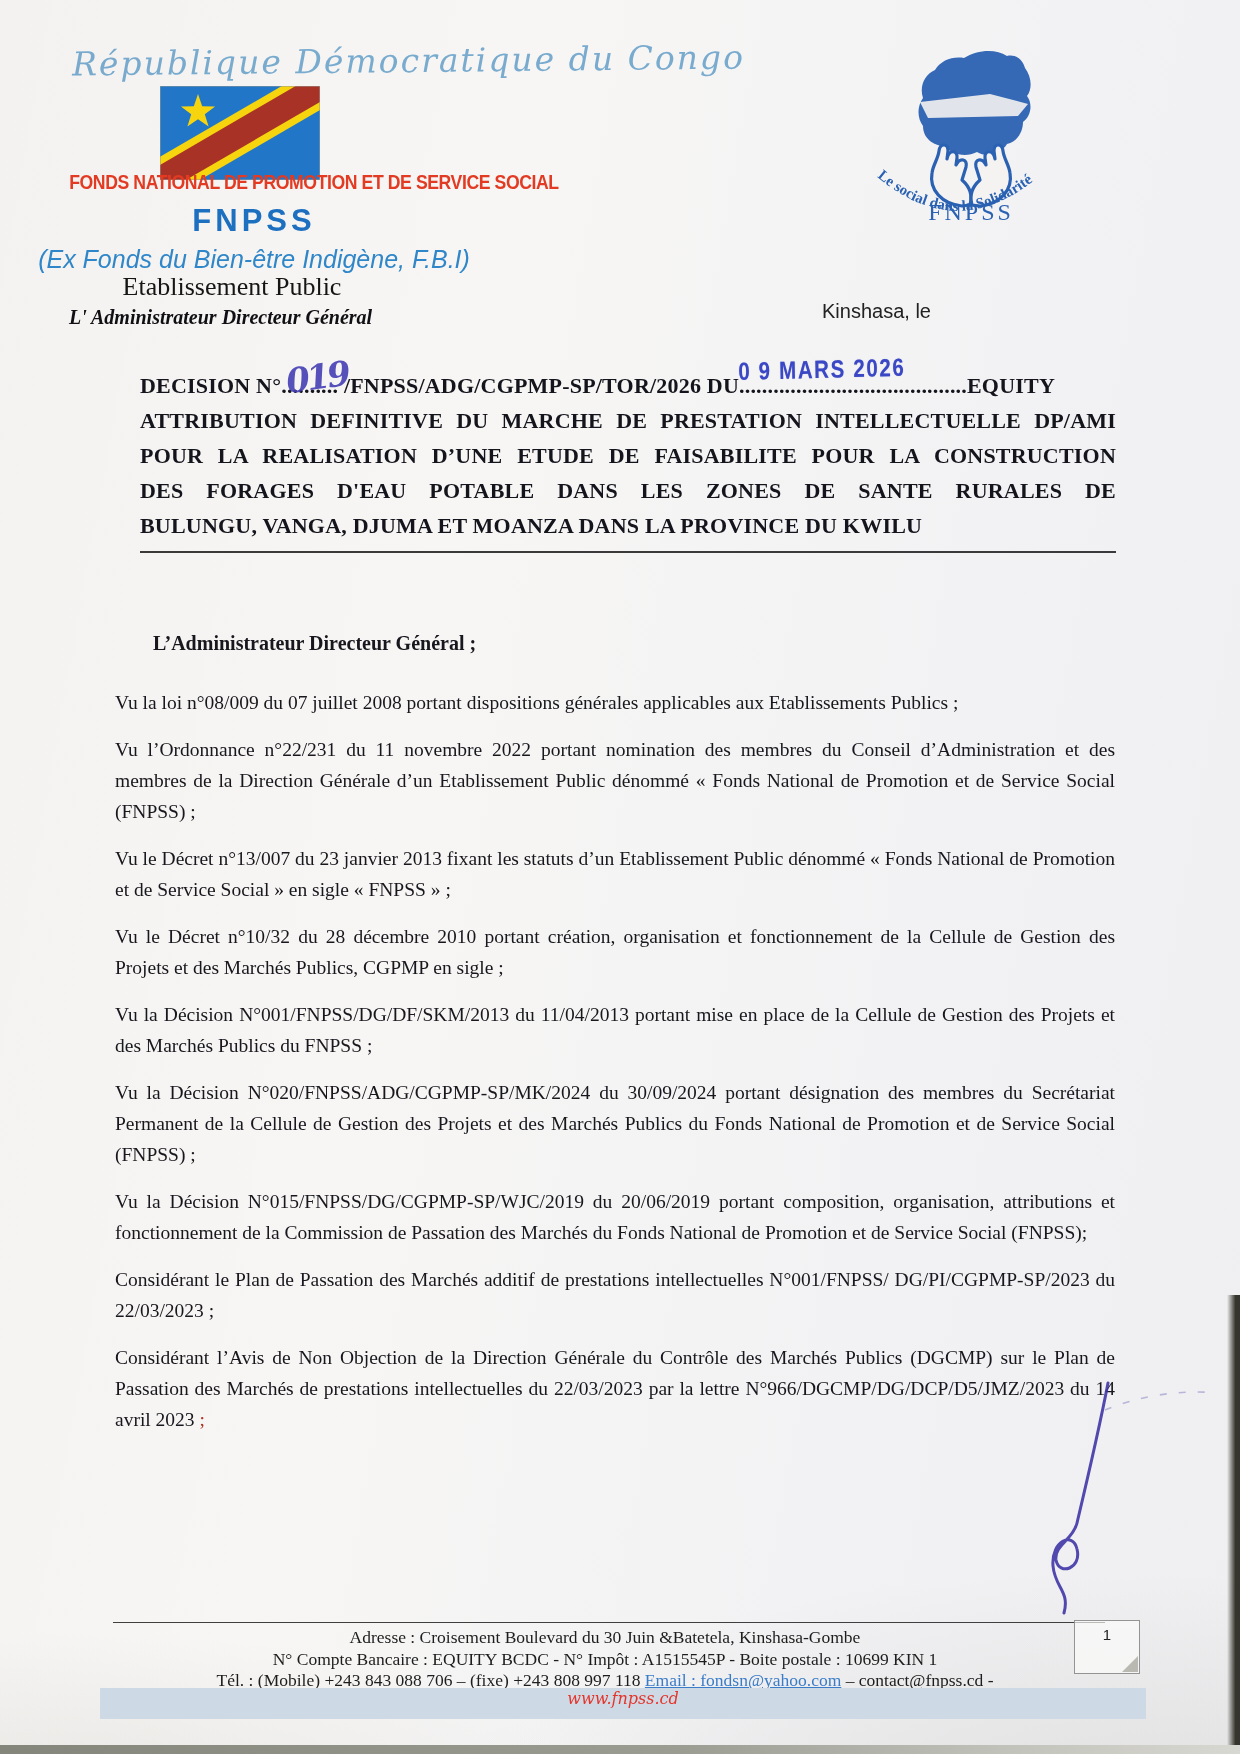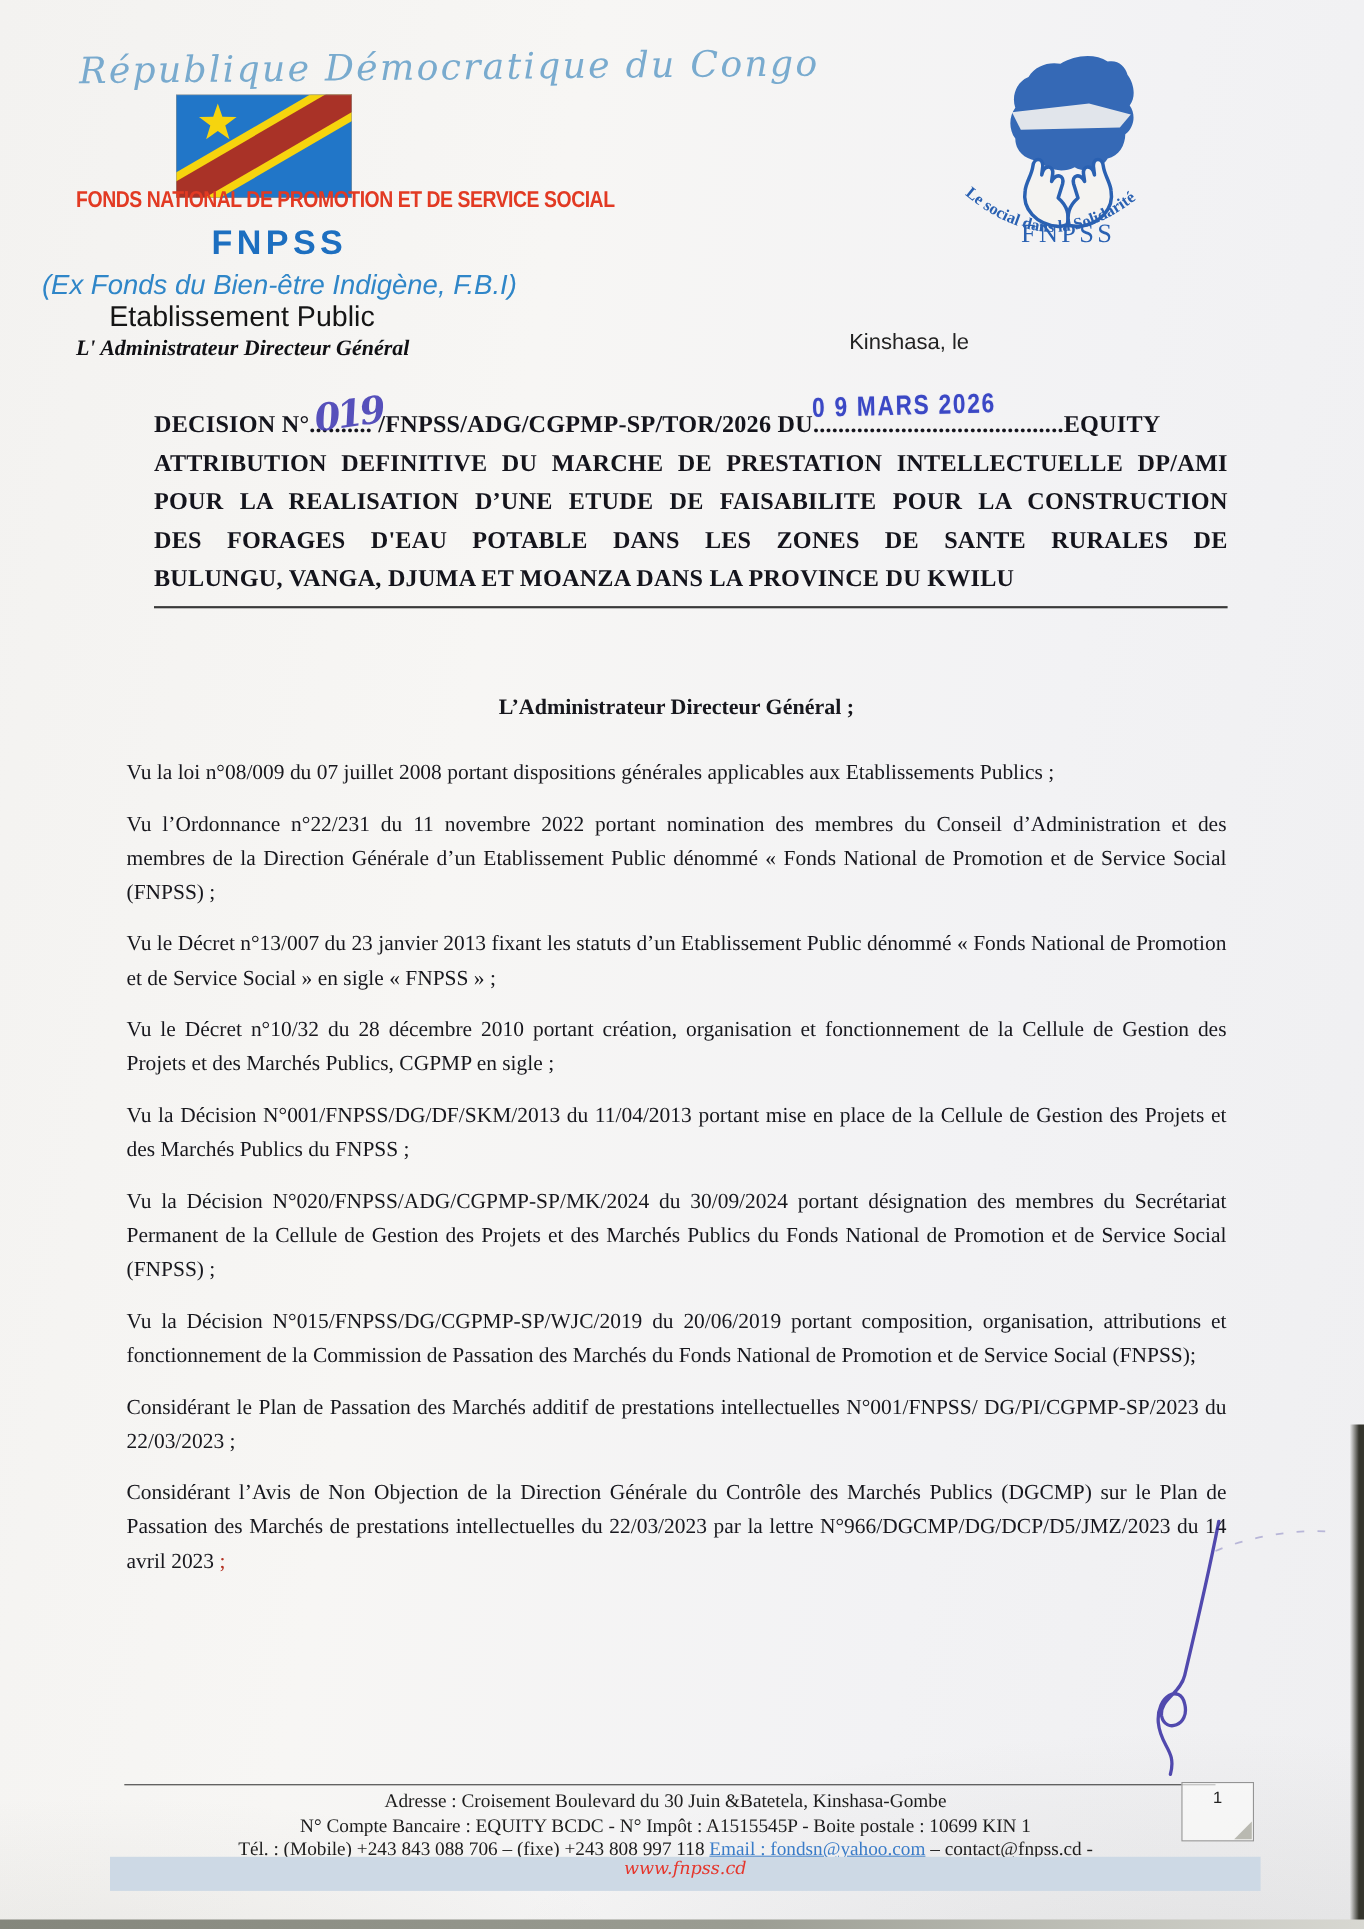--- a/index.html
+++ b/index.html
@@ -30,28 +30,28 @@
     font-family:"Liberation Sans",sans-serif;font-weight:bold;font-size:31px;
     color:#1d6fc0;letter-spacing:4px;
   }
   .org-former{
     position:absolute;left:34px;top:245px;width:440px;text-align:center;
     font-family:"Liberation Sans",sans-serif;font-style:italic;
     font-size:25px;color:#2f86c8;
   }
   .org-status{
     position:absolute;left:0px;top:272px;width:440px;text-align:center;
-    font-family:Liberation Sans, sans-serif;font-size:26px;color:#151515;
+    font-family:Liberation Serif, serif;font-size:26px;color:#151515;padding-left:12px;
   }
   .org-signatory{
     position:absolute;left:69px;top:306px;font-weight:bold;font-style:italic;
     font-size:20px;color:#101014;
   }
   .place-date{
-    position:absolute;left:772px;top:300px;
+    position:absolute;left:822px;top:300px;
     font-family:"Liberation Sans",sans-serif;font-size:20px;color:#222;
   }
   .logo{position:absolute;left:866px;top:44px;width:210px;height:210px;}
   
   .title{
     position:absolute;left:140px;top:368px;width:976px;
     font-weight:bold;font-size:22px;color:#14141c;letter-spacing:.2px;
   }
   .title-line{line-height:35px;text-align:justify;text-align-last:justify;}
   .title-line.l1{white-space:nowrap;text-align:left;text-align-last:left;position:relative;}
@@ -68,21 +68,21 @@
     position:absolute;left:146px;top:-8px;
     font-family:"DejaVu Serif",serif;font-style:italic;font-weight:bold;
     font-size:34px;color:#453fb5;letter-spacing:-3px;opacity:.9;
     transform:rotate(-8deg);
   }
   
   .body{
     position:absolute;left:115px;top:628px;width:1000px;
     font-size:19.5px;line-height:31px;text-align:justify;color:#17171d;
   }
-  .salutation{font-weight:bold;font-size:20px;margin-bottom:28px;text-align:center;}
+  .salutation{font-weight:bold;font-size:20px;margin-bottom:28px;text-align:left;margin-left:38px;}
   .para{margin-bottom:16px;}
   .red-mark{color:#b33122;}
   
   .footer-rule{position:absolute;left:113px;top:1622px;width:992px;border-top:1.6px solid #3f3f3f;}
   .footer-text{
     position:absolute;left:130px;top:1627px;width:950px;text-align:center;
     font-size:17.5px;line-height:21.5px;color:#1d1d1d;
   }
   .email-link{color:#3a7cc8;text-decoration:underline;}
   .band{position:absolute;left:100px;top:1688px;width:1046px;height:31px;background:#cdd9e5;}

